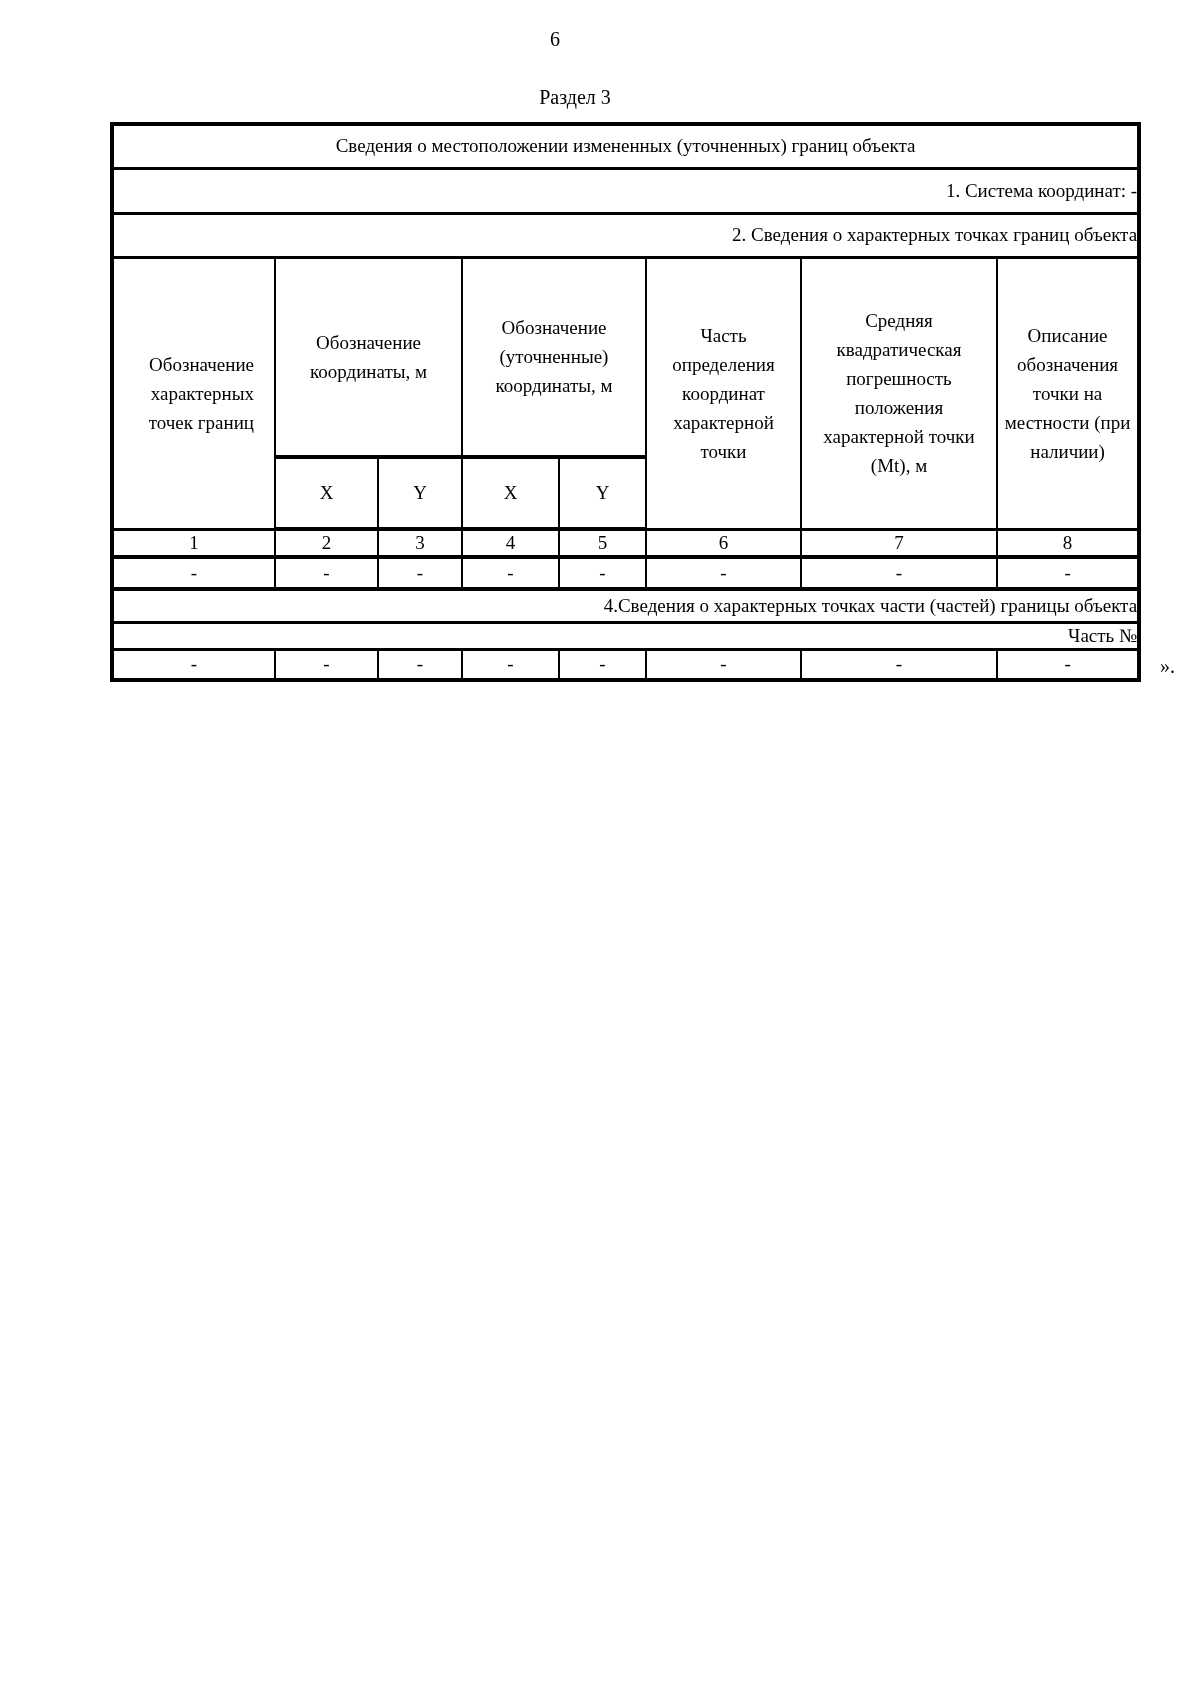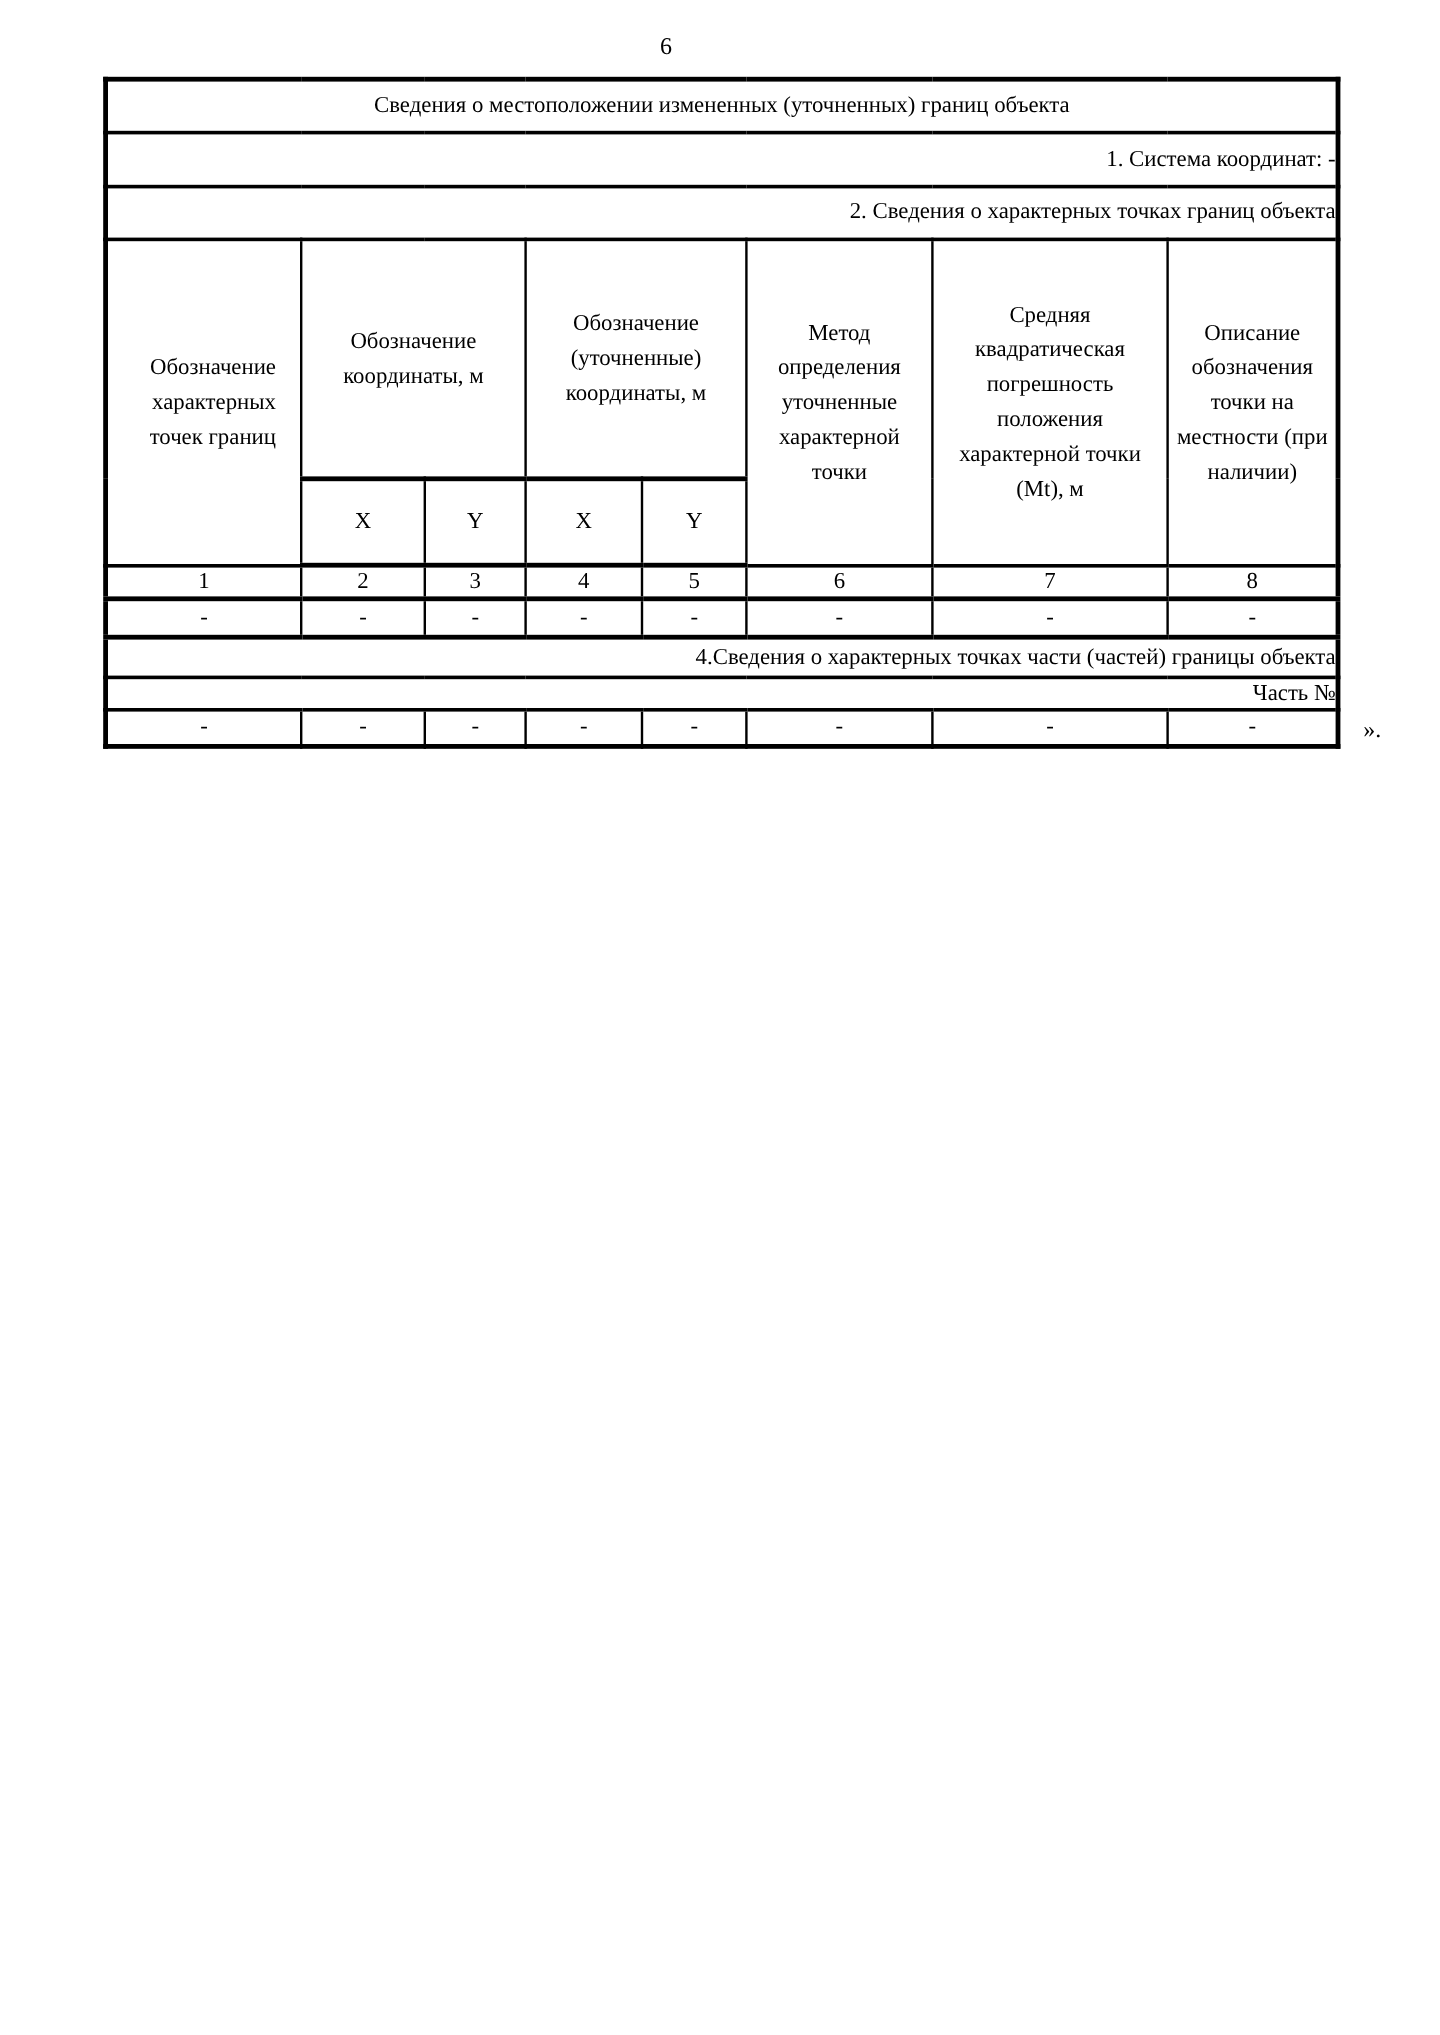--- a/index.html
+++ b/index.html
@@ -24,21 +24,21 @@
   .section-title {
     margin-top: 36px;
     text-align: center;
     width: 1150px;
     font-size: 20px;
     line-height: 22px;
   }
   .table-wrap {
     position: relative;
     margin-top: 14px;
-    margin-left: 86px;
+    margin-left: 110px;
     width: 1031px;
   }
   table.main-table {
     border-collapse: collapse;
     table-layout: fixed;
     width: 1027px;
     border: 4px solid #000000;
   }
   td {
     border-left: 2px solid #000000;
@@ -72,20 +72,21 @@
     font-size: 20px;
   }
 </style>
 </head>
 <body>
 
 <div class="page">
 
   <div class="page-number">6</div>
 
+  <div class="section-title">Раздел 3</div>
 
   <div class="table-wrap">
     <table class="main-table">
       <colgroup>
         <col style="width:163px">
         <col style="width:103px">
         <col style="width:84px">
         <col style="width:97px">
         <col style="width:87px">
         <col style="width:155px">
@@ -103,21 +104,21 @@
       </tr>
 
       <tr class="r-pts">
         <td colspan="8" class="left">2. Сведения о характерных точках границ объекта</td>
       </tr>
 
       <tr class="r-head">
         <td rowspan="2" class="hdr-left">Обозначение характерных точек границ</td>
         <td colspan="2" class="hdr span2">Обозначение координаты, м</td>
         <td colspan="2" class="hdr span2">Обозначение (уточненные) координаты, м</td>
-        <td rowspan="2" class="hdr">Метод определения уточненные характерной точки</td>
+        <td rowspan="2" class="hdr">Часть определения координат характерной точки</td>
         <td rowspan="2" class="hdr">Средняя квадратическая погрешность положения характерной точки (Mt), м</td>
         <td rowspan="2" class="hdr">Описание обозначения точки на местности (при наличии)</td>
       </tr>
 
       <tr class="r-sub">
         <td>X</td>
         <td>Y</td>
         <td>X</td>
         <td>Y</td>
       </tr>

